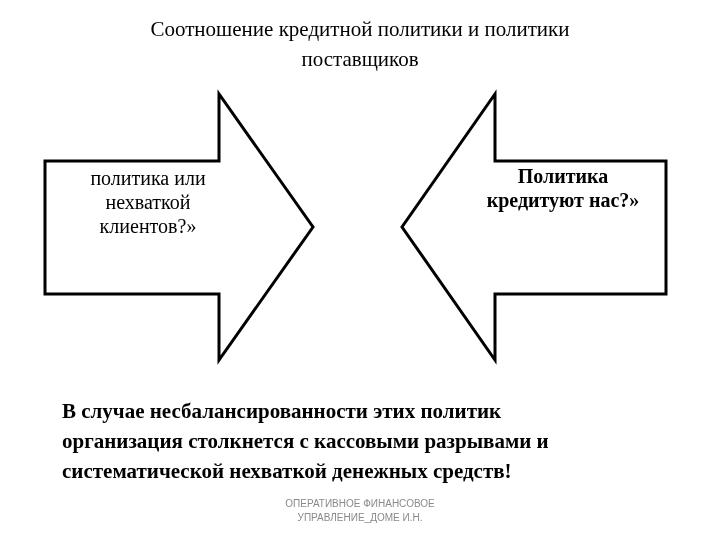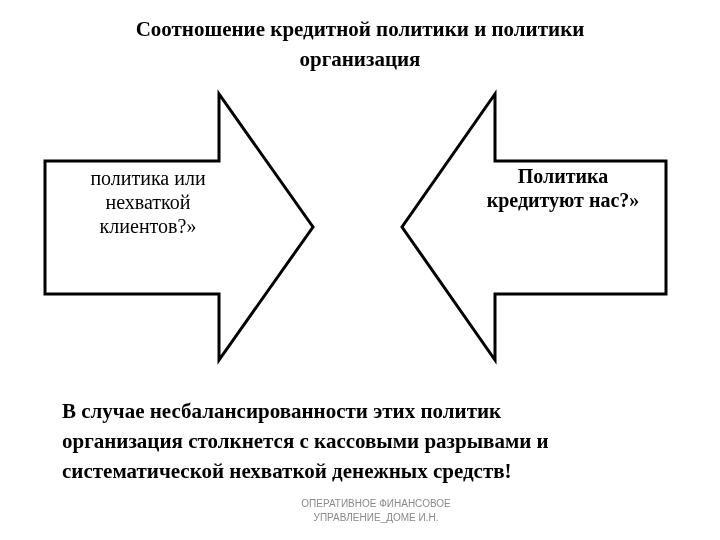--- a/index.html
+++ b/index.html
@@ -1,35 +1,35 @@
 <!DOCTYPE html>
 <html><head>
   <meta charset="utf-8">
   <style>
     html, body { margin: 0; padding: 0; background: #ffffff; }
     body { width: 720px; height: 540px; position: relative; overflow: hidden;
            font-family: "Liberation Serif", "DejaVu Serif", serif; color: #000; }
     .title { position: absolute; left: 60px; top: 14px; width: 600px; text-align: center;
-             font-weight: bold; font-size: 21px; line-height: 30px; }
+             font-weight: normal; font-size: 21px; line-height: 30px; }
     svg.arrows { position: absolute; left: 0; top: 0; }
     .arrow-text { position: absolute; text-align: center; font-size: 20px; line-height: 24px; }
     .left-text { left: 48px; top: 166px; width: 200px; }
     .right-text { left: 458px; top: 164px; width: 210px; font-weight: bold; }
     .conclusion { position: absolute; left: 62px; top: 396px; width: 600px;
                   font-weight: bold; font-size: 21px; line-height: 30px; }
-    .footer { position: absolute; left: 266px; top: 497px; width: 220px; text-align: center;
+    .footer { position: absolute; left: 250px; top: 497px; width: 220px; text-align: center;
               font-family: "Liberation Sans", "DejaVu Sans", sans-serif; font-size: 10px;
               line-height: 14px; color: #8a8a8a; }
   </style>
 </head>
 <body>
 
 <div class="title">
   <div>Соотношение кредитной политики и политики</div>
-  <div>организация</div>
+  <div>поставщиков</div>
 </div>
 
 <svg class="arrows" width="720" height="540">
   <polygon points="45,161 219,161 219,94 313,227 219,360 219,294 45,294" fill="#ffffff" stroke="#000000" stroke-width="3" stroke-linejoin="miter"></polygon>
   <polygon points="666,161 495,161 495,94 402,227 495,360 495,294 666,294" fill="#ffffff" stroke="#000000" stroke-width="3" stroke-linejoin="miter"></polygon>
 </svg>
 
 <div class="arrow-text left-text">
   <div>политика или</div>
   <div>нехваткой</div>

